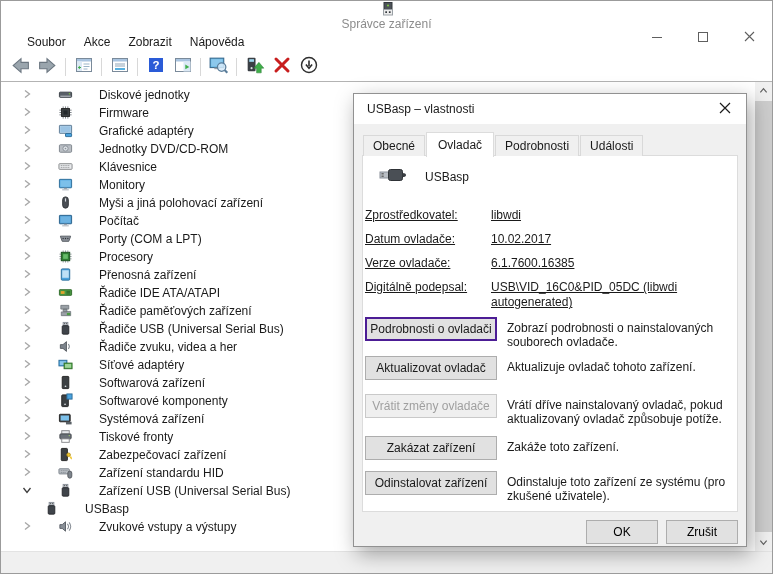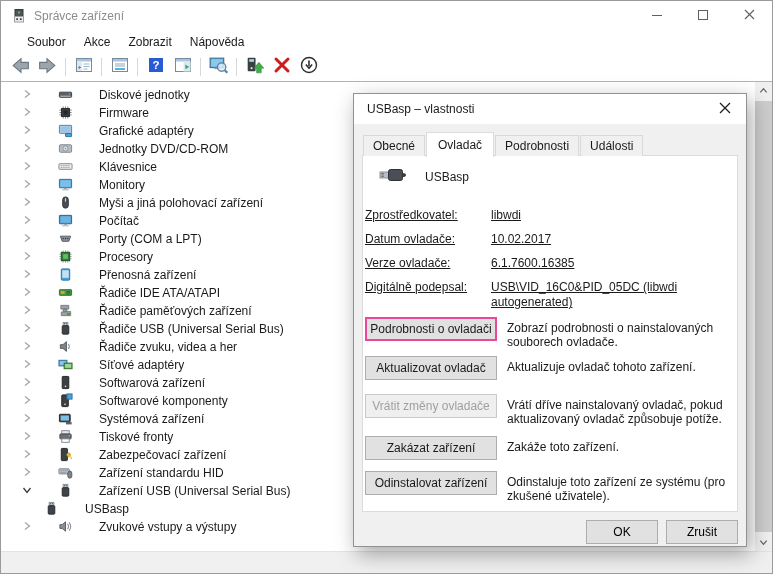--- a/index.html
+++ b/index.html
@@ -1,20 +1,20 @@
 <!DOCTYPE html>
 <html><head>
 <meta charset="utf-8">
 <style>
   html,body{margin:0;padding:0;background:#cfcfcf;}
   body{font-family:"Liberation Sans",sans-serif;font-size:12px;color:#1a1a1a;}
   #window{position:relative;width:773px;height:574px;background:#fff;border:1px solid #9b9b9b;box-sizing:border-box;overflow:hidden;}
 
   
-  .titlebar{height:30px;display:flex;align-items:center;background:#fff;}
+  .titlebar{height:30px;display:flex;align-items:center;background:#fff;flex-direction:column;}
   .title-icon{width:16px;height:16px;margin:0 7px 0 10px;display:flex;}
   .title-text{color:#8c8c8c;}
   .win-controls{margin-left:auto;display:flex;height:100%;}
   .win-btn{width:46px;height:100%;display:flex;align-items:center;justify-content:center;}
 
   
   .menubar{height:22px;display:flex;align-items:center;padding-left:17px;background:#fff;}
   .menu-item{padding:3px 9px;cursor:default;}
 
   
@@ -57,21 +57,21 @@
   .field-label{flex:0 0 126px;}
   .field-value{flex:1;}
 
   .action-row{position:absolute;left:2px;right:8px;display:flex;align-items:flex-start;}
   .action-row:nth-of-type(1){top:161px;}
   .action-row:nth-of-type(2){top:200px;}
   .action-row:nth-of-type(3){top:238px;}
   .action-row:nth-of-type(4){top:280px;}
   .action-row:nth-of-type(5){top:315px;}
   .dlg-btn{flex:0 0 132px;width:132px;height:24px;background:#e1e1e1;border:1px solid #adadad;font-family:"Liberation Sans",sans-serif;font-size:12px;color:#1a1a1a;padding:0;}
-  .action-row.state-focused .dlg-btn{border:2px solid #ec4899;}
+  .action-row.state-focused .dlg-btn{border:2px solid #4c1d95;}
   .action-row.state-disabled .dlg-btn{background:#efefef;border-color:#c9c9c9;color:#9f9f9f;}
   .action-desc{margin-left:10px;width:240px;line-height:14px;padding-top:4px;}
 
   .dlg-footer-btn{position:absolute;top:426px;width:72px;height:24px;background:#e1e1e1;border:1px solid #adadad;font-family:"Liberation Sans",sans-serif;font-size:12px;padding:0;}
   .btn-ok{left:232px;}
   .btn-cancel{left:312px;}
 </style>
 </head>
 <body>
 

